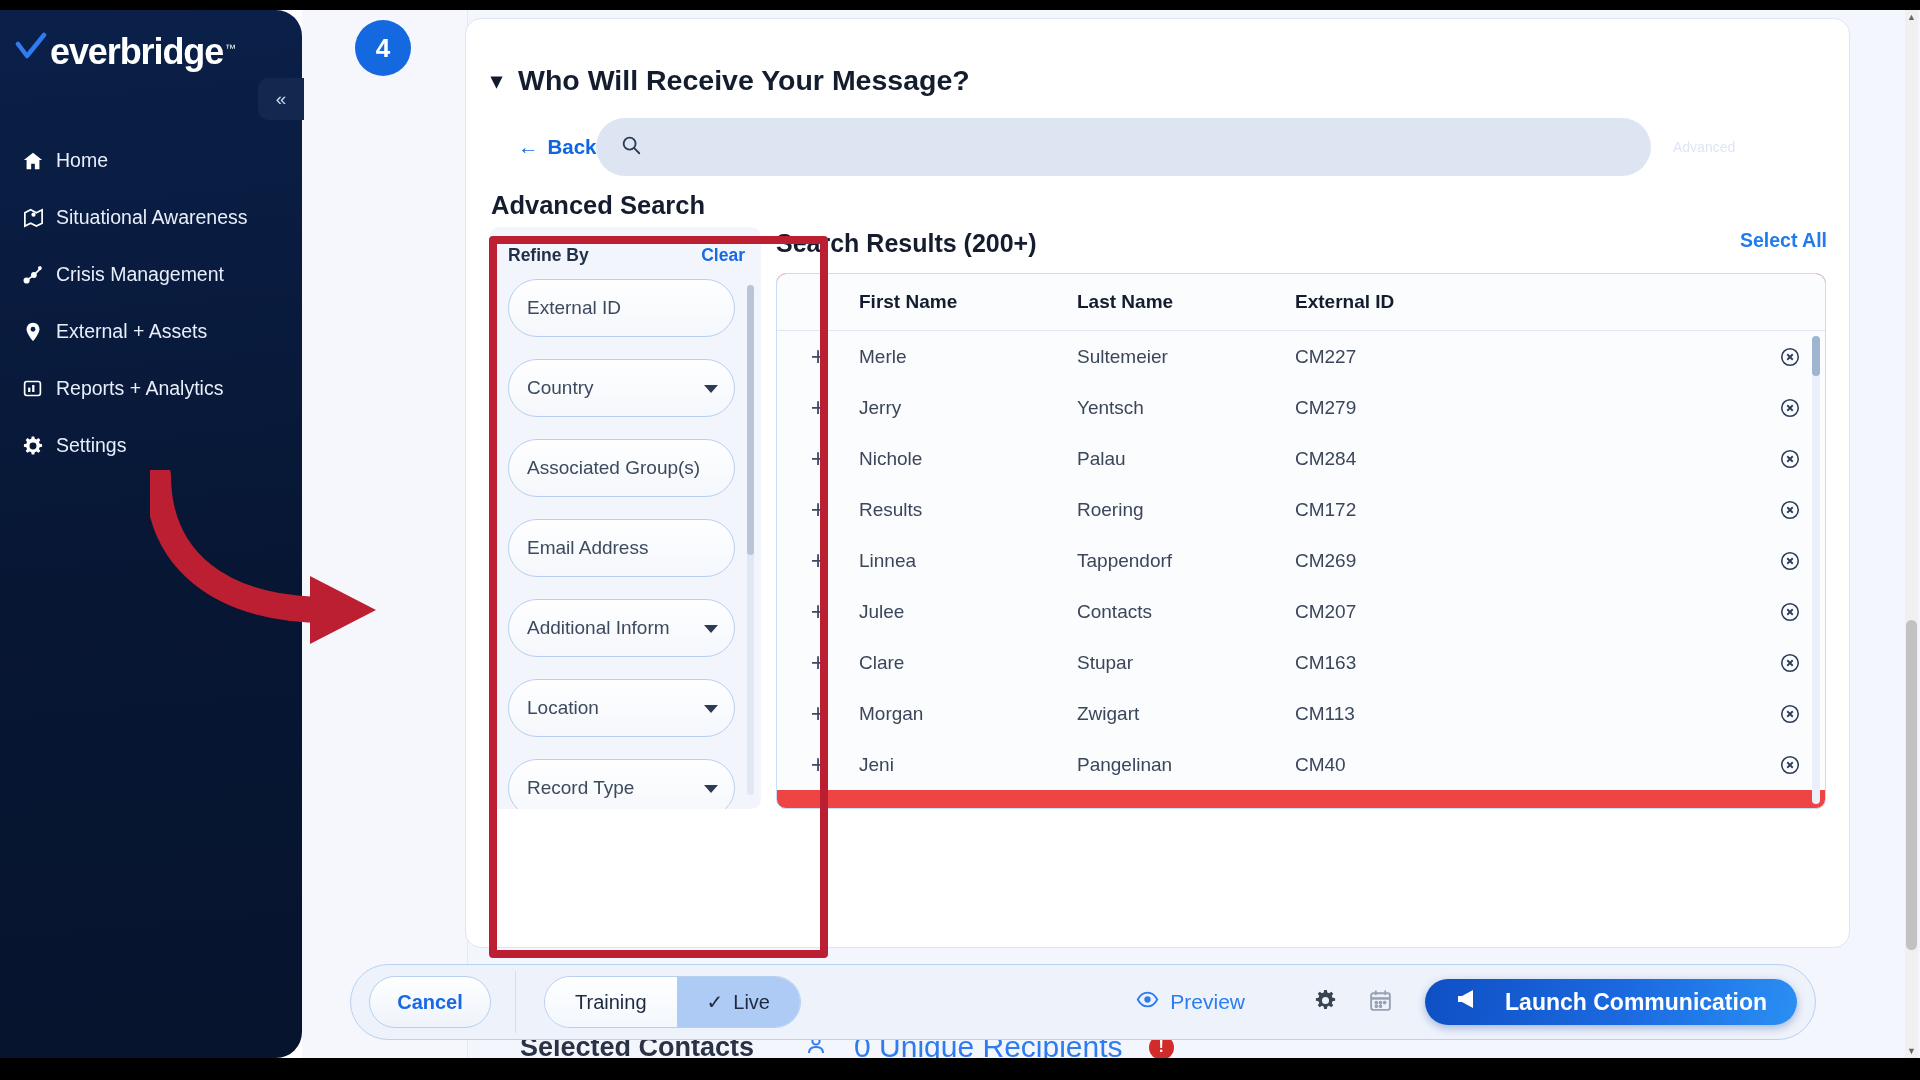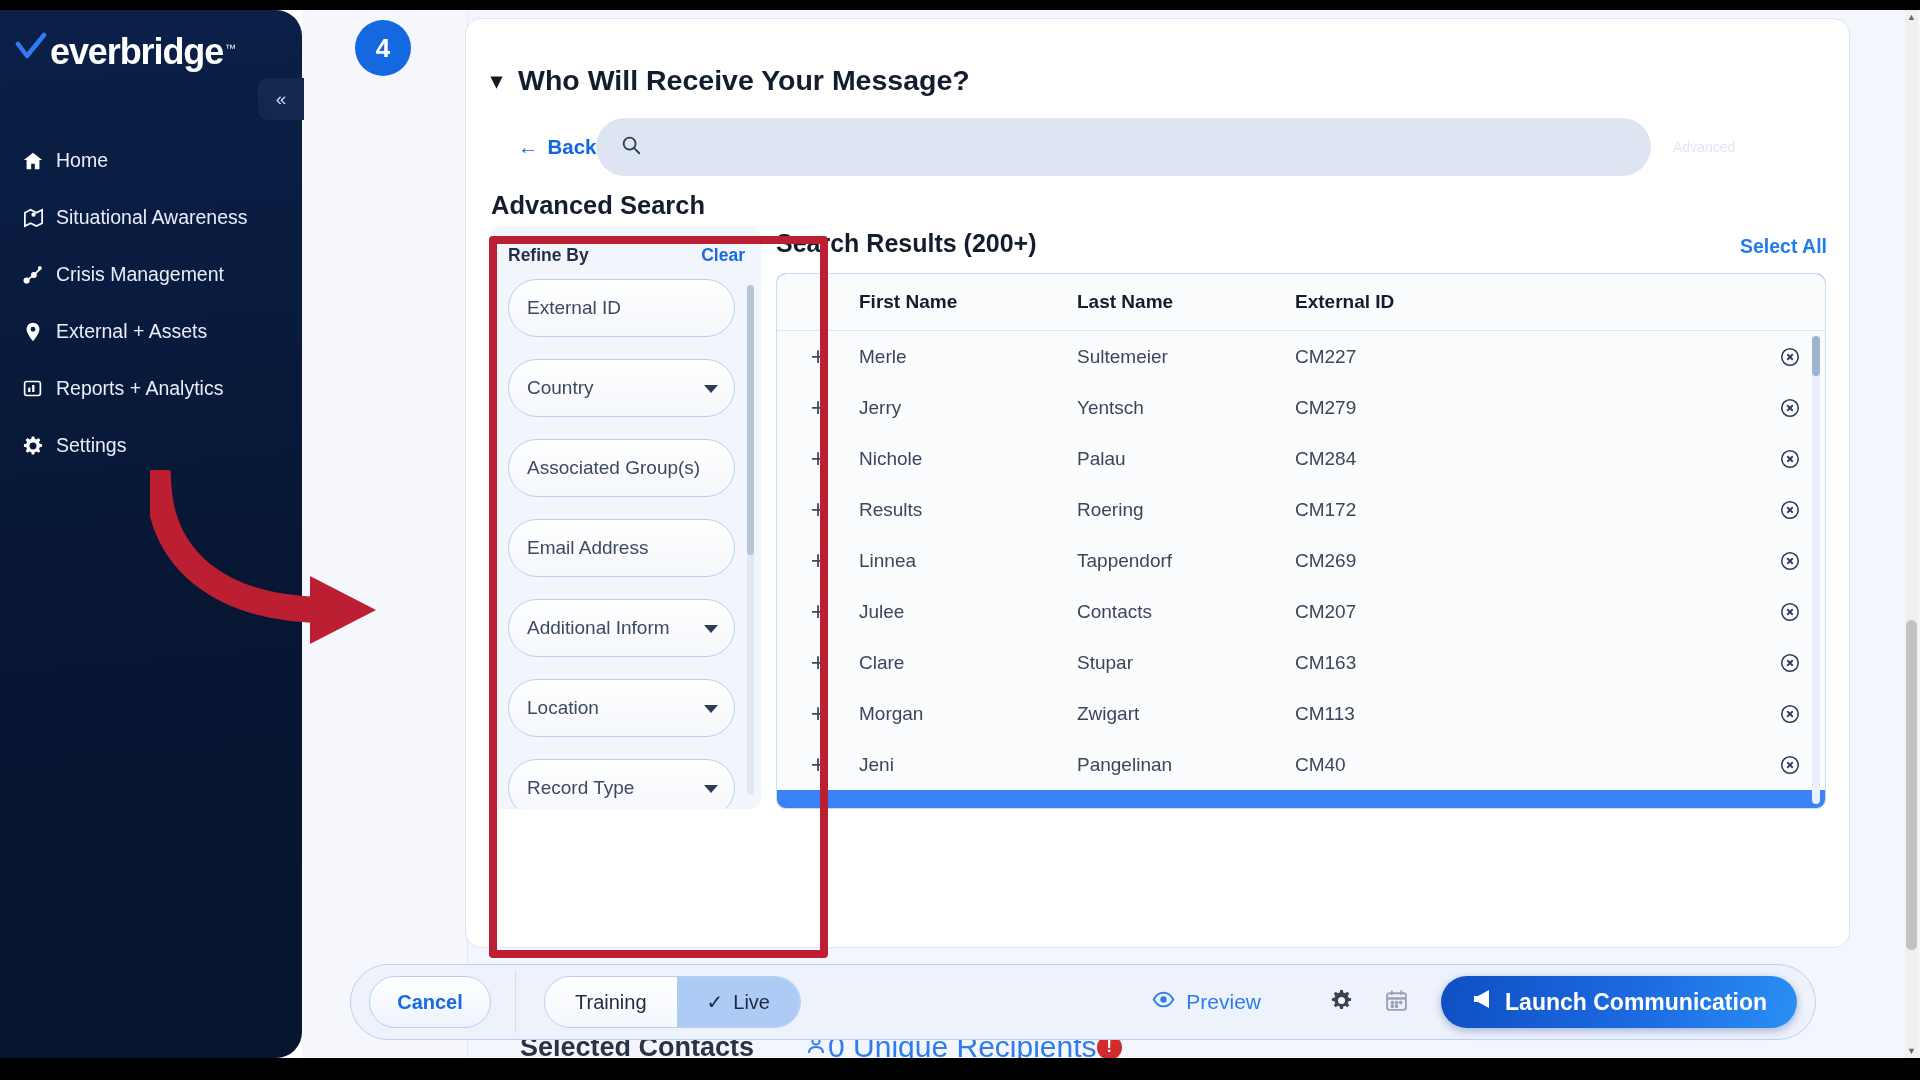--- a/index.html
+++ b/index.html
@@ -185,29 +185,29 @@
     background: #e2e8f3; border-radius: 4px;
   }
   #refine-scroll i {
     display: block; width: 7px; height: 270px;
     background: #b9c4d6; border-radius: 4px;
   }
 
   
   #results-head {
     position: absolute; left: 310px; top: 210px;
-    right: 22px; display: flex; justify-content: space-between; align-items: flex-end;
+    right: 22px; display: flex; justify-content: space-between; align-items: flex-start;
   }
   #results-head .title { font-size: 25px; font-weight: 600; color: #141d2e; }
   #results-head .selectall { font-size: 19.5px; color: #1f7ced; font-weight: 600; cursor: pointer; }
 
   #results-table {
     position: absolute; left: 310px; top: 254px;
     width: 1050px; height: 536px;
-    background: #3b82f6;
+    background: #ef4444;
     border: 1px solid #c9dcf5;
     border-radius: 10px;
     overflow: hidden;
   }
   .tbl-header {
     display: flex; align-items: center;
     height: 57px;
     border-bottom: 1px solid #e0e7f2;
     background: #fbfcfe;
     font-size: 19px; font-weight: 700; color: #141d2e;
@@ -289,38 +289,38 @@
   #preview-btn {
     margin-left: auto;
     display: flex; align-items: center; gap: 11px;
     color: #2b7cf0; font-size: 21px; cursor: pointer;
   }
   #gear-btn { margin-left: 68px; cursor: pointer; }
   #cal-btn { margin-left: 30px; cursor: pointer; }
 
   #launch-btn {
     margin-left: 32px; margin-right: 18px;
-    height: 52px; padding: 0 30px;
+    height: 46px; padding: 0 30px;
     border-radius: 34px;
     background: linear-gradient(100deg,#0f4fc4 0%, #1c6ae0 55%, #2a8ff3 100%);
     color: #fff; font-size: 23px; font-weight: 600;
-    display: flex; align-items: center; gap: 10px;
+    display: flex; align-items: center; gap: 26px;
     box-shadow: 0 3px 9px rgba(20,70,160,.35);
     cursor: pointer;
   }
 
   
   #behind-text {
     position: absolute; left: 520px; top: 1030px;
     display: flex; align-items: center; gap: 50px;
     z-index: 50;
   }
   #behind-text .sc { font-size: 27px; font-weight: 600; color: #2a3346; }
   #behind-text .ur {
-    display: flex; align-items: center; gap: 0;
+    display: flex; align-items: center; gap: 26px;
     font-size: 30px; color: #2f7cf0; font-weight: 500;
   }
   #behind-text .badge {
     width: 25px; height: 25px; border-radius: 50%;
     background: #d12b2b; color: #fff;
     font-size: 16px; font-weight: 700;
     display: flex; align-items: center; justify-content: center;
   }
 
   

